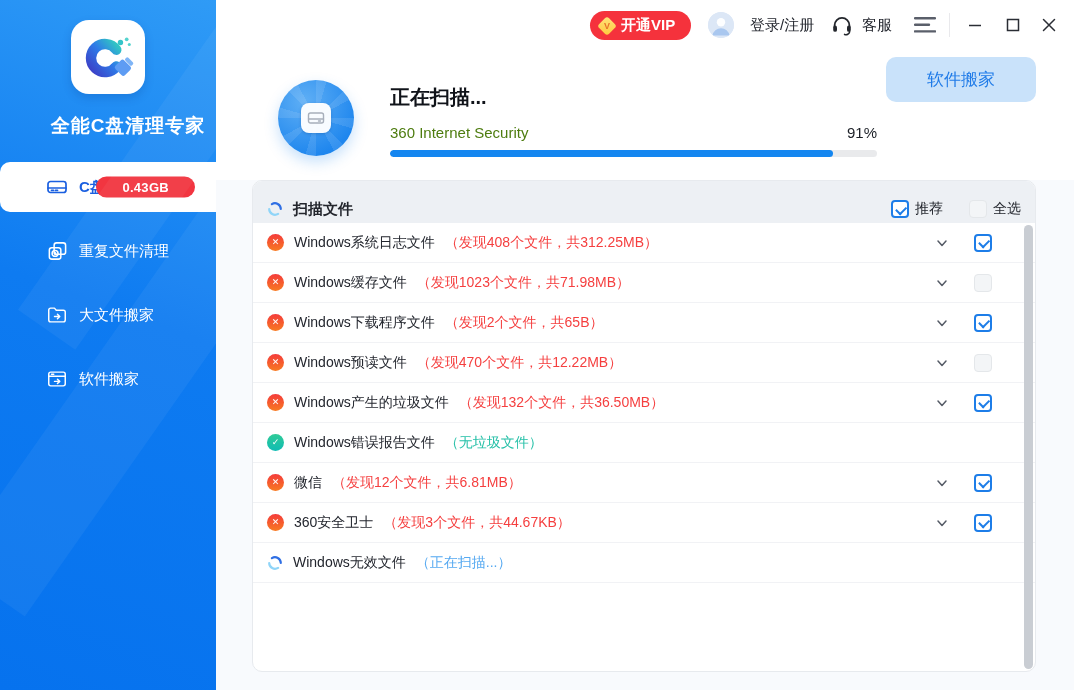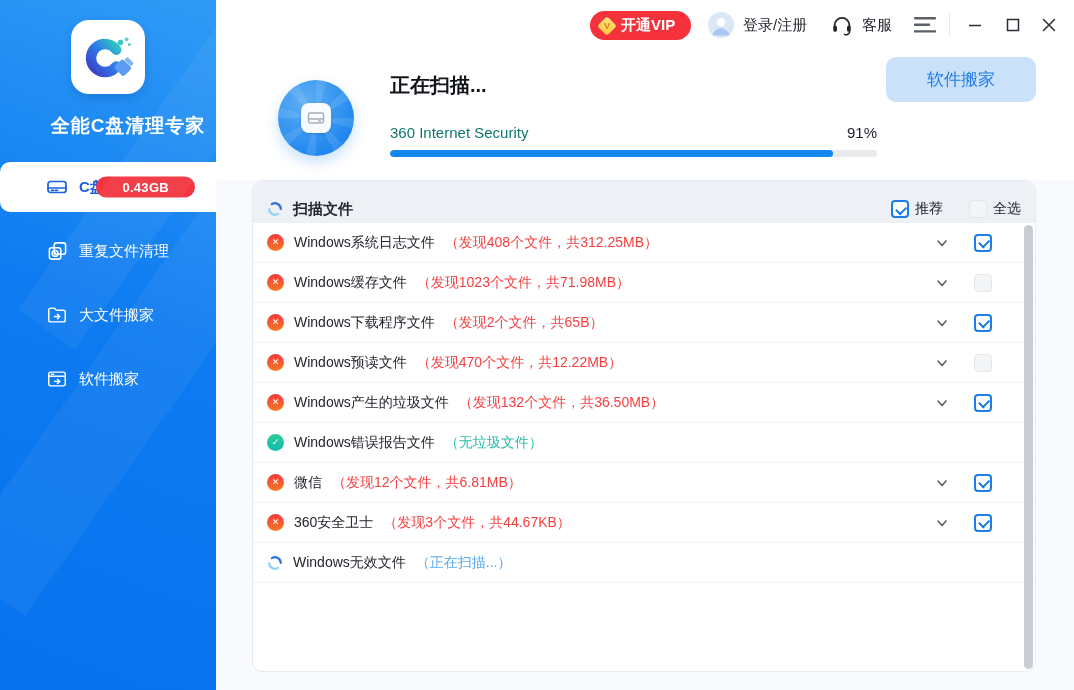--- a/index.html
+++ b/index.html
@@ -33,41 +33,41 @@
   .content-lower-bg { position:absolute; left:0; top:180px; right:0; bottom:0; background:#F8FAFD; }
 
   
   .titlebar { position:absolute; left:0; top:0; width:858px; height:50px; }
   .vip-btn { position:absolute; left:374px; top:11px; height:29px; padding:0 16px 0 10px;
     background:#F5323C; border-radius:16px; display:flex; align-items:center; gap:7px;
     color:#fff; font-size:15px; font-weight:bold; cursor:pointer; }
   .vip-diamond { width:14px; height:14px; background:linear-gradient(135deg,#FFE37A,#FFC83D);
     border-radius:3px; transform:rotate(45deg); display:flex; align-items:center; justify-content:center; }
   .vip-diamond span { transform:rotate(-45deg); color:#E8742A; font-size:9px; font-weight:bold; }
-  .login-area { position:absolute; left:492px; top:12px; display:flex; align-items:center; gap:9px; cursor:pointer; }
+  .login-area { position:absolute; left:492px; top:12px; display:flex; align-items:center; gap:16px; cursor:pointer; }
   .avatar { width:26px; height:26px; border-radius:50%; overflow:hidden; background:#DCE7F6; }
   .tb-label { font-size:15px; color:#23262E; }
   .service-area { position:absolute; left:614px; top:13px; display:flex; align-items:center; gap:8px; cursor:pointer; }
   .menu-btn { position:absolute; left:698px; top:15px; width:22px; height:20px; cursor:pointer; }
   .tb-divider { position:absolute; left:733px; top:13px; width:1px; height:24px; background:#E9E9EC; }
   .win-btn { position:absolute; top:14px; width:22px; height:22px; display:flex; align-items:center; justify-content:center; cursor:pointer; }
   .win-min { left:748px; } .win-max { left:786px; } .win-close { left:822px; }
 
   
   .scan-circle { position:absolute; left:62px; top:80px; width:76px; height:76px; border-radius:50%;
     background:radial-gradient(circle at 35% 28%, #5FAFF5, #1E86EE 75%);
     box-shadow:0 6px 14px rgba(30,134,238,.25); }
   .scan-circle .fan { position:absolute; inset:0; border-radius:50%;
     background:repeating-conic-gradient(rgba(255,255,255,.10) 0deg 16deg, rgba(255,255,255,0) 16deg 45deg); }
   .scan-circle .mini-disk { position:absolute; left:50%; top:50%; transform:translate(-50%,-50%);
     width:30px; height:30px; background:rgba(255,255,255,.96); border-radius:8px;
     display:flex; align-items:center; justify-content:center; box-shadow:0 1px 3px rgba(0,50,120,.25); }
-  .scan-title { position:absolute; left:174px; top:72px; font-size:20px; font-weight:bold; color:#101319; }
+  .scan-title { position:absolute; left:174px; top:84px; font-size:20px; font-weight:bold; color:#101319; }
   .scan-sub { position:absolute; left:174px; top:124px; width:487px; display:flex; justify-content:space-between; align-items:baseline; }
-  .scan-target { font-size:15px; color:#0f766e; }
+  .scan-target { font-size:15px; color:#4d7c0f; }
   .scan-percent { font-size:15px; color:#1B1F26;text-align:center; }
   .progress-track { position:absolute; left:174px; top:150px; width:487px; height:7px;
     background:#E9EAEC; border-radius:4px; overflow:hidden; }
   .progress-fill { height:7px; background:#1486F0; border-radius:4px; }
   .cancel-btn { position:absolute; left:670px; top:57px; width:150px; height:45px;
     background:#C9E2FA; border:none; border-radius:10px; color:#1F7BE8; font-size:17px;
     font-family:inherit; cursor:pointer; }
 
   
   .panel { position:absolute; left:36px; top:180px; width:784px; height:492px;

